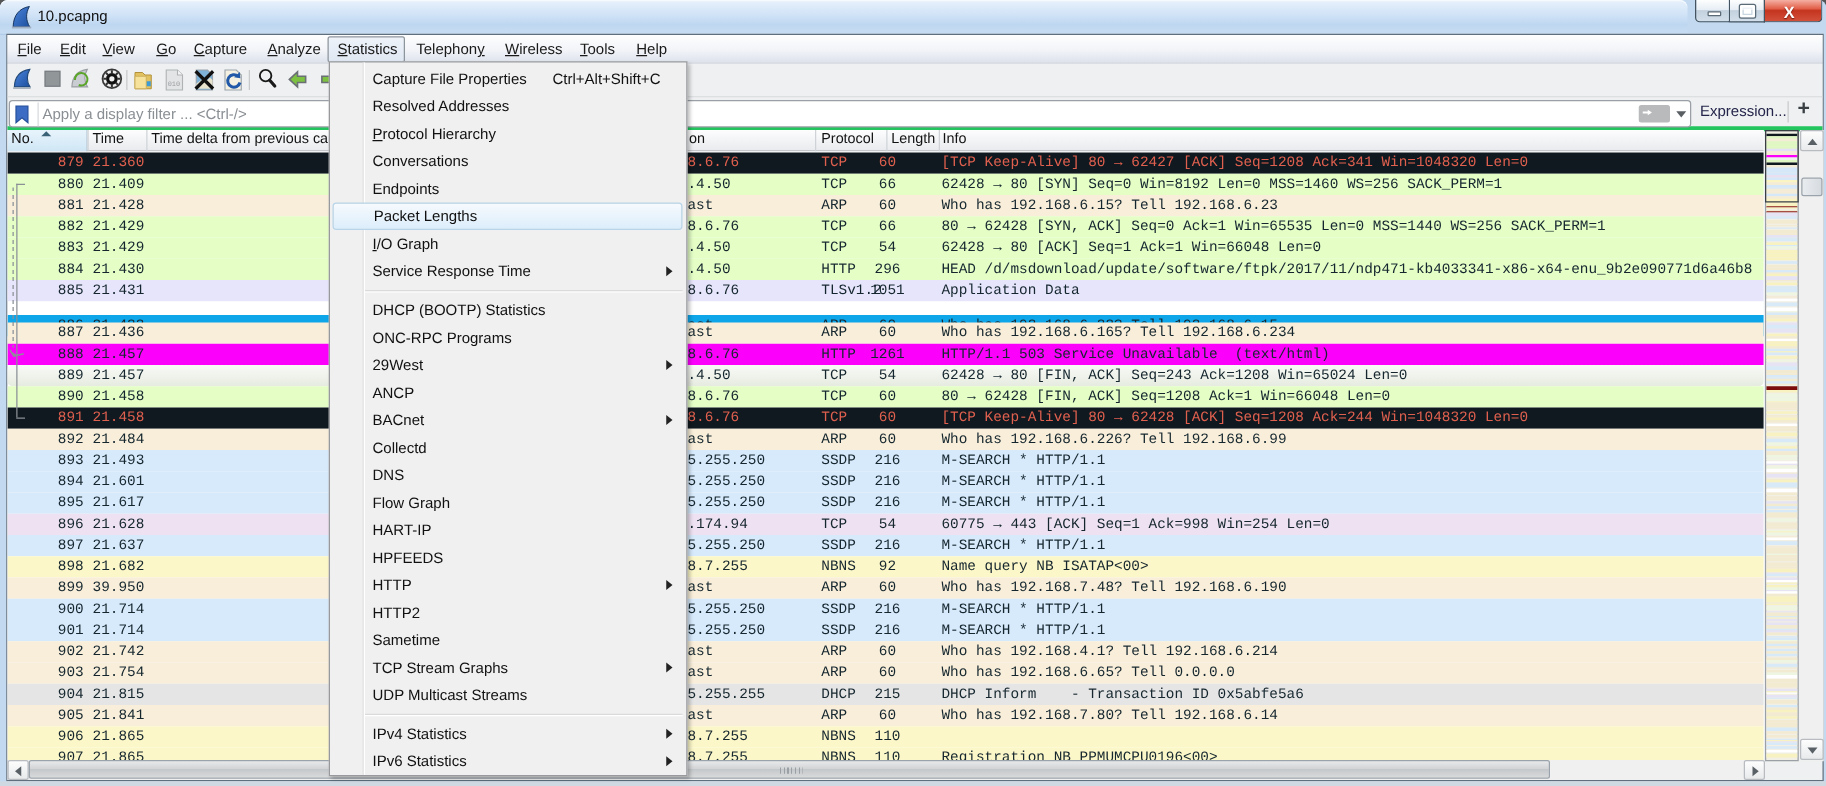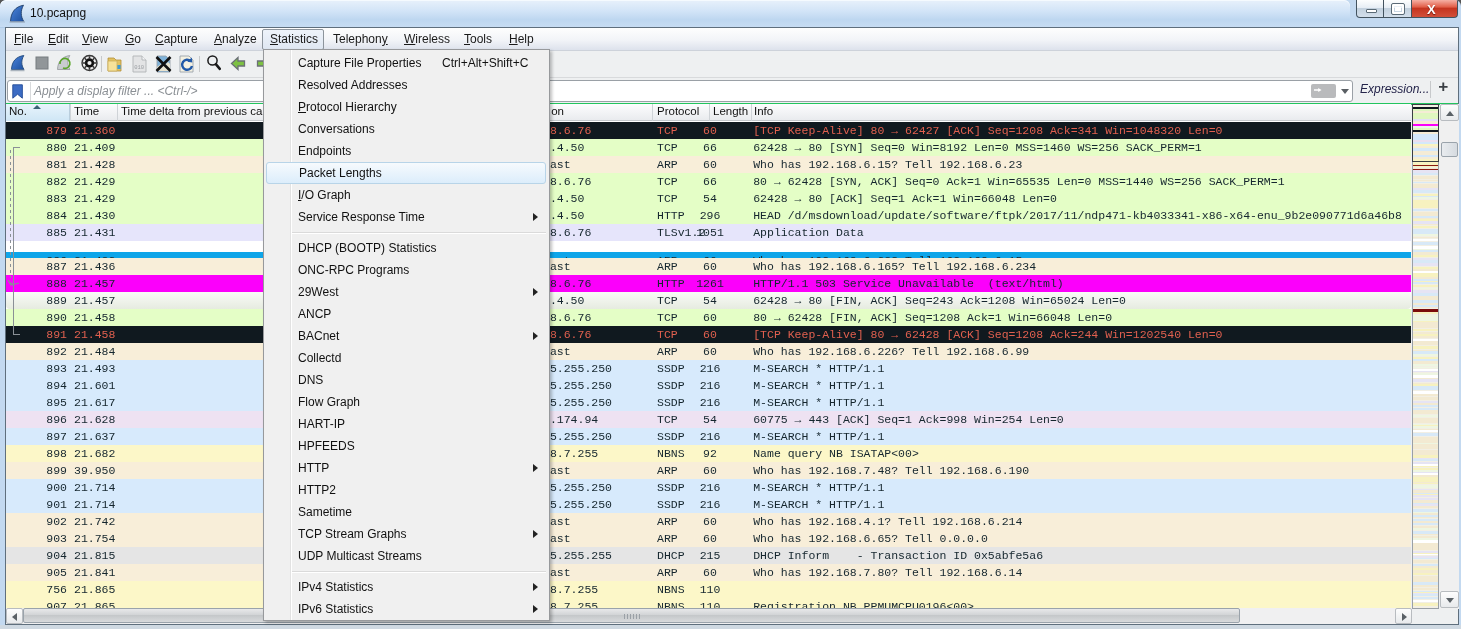--- a/index.html
+++ b/index.html
@@ -27,21 +27,21 @@
 
 #menubar { position:absolute; left:0; top:0; width:100%; height:23px;
   background:linear-gradient(#fefefe 0%, #f2f4f8 55%, #dde2ec 100%); border-bottom:1px solid #cdd2da; font-size:12px; color:#1a1a1a; }
 .mb { position:absolute; top:4px; }
 
 #mb-stat { position:absolute; left:256px; top:1px; width:62px; height:21px; border:1px solid #8c949c; border-radius:2px;
   background:linear-gradient(#eef3fa, #dfe7f2); }
 
 #toolbar { position:absolute; left:0; top:23px; width:100%; height:27px; background:#eef0f1; border-bottom:1px solid #d8dadc; }
 
-#filterbar { position:absolute; left:0; top:50px; width:100%; height:27px; background:#eef0f1; border-bottom:2px solid #22c55e;font-style:italic; }
+#filterbar { position:absolute; left:0; top:50px; width:100%; height:27px; background:#eef0f1; border-bottom:4px solid #22c55e; }
 #fbox { position:absolute; left:1px; top:2px; width:1346px; height:22px; background:#fff; border:1px solid #9aa0a6; border-radius:3px; }
 #fbook { position:absolute; left:0px; top:1px; width:23px; height:19px; border-right:1px solid #d8dadc; }
 #fhint { position:absolute; left:26px; top:3px; font-size:12px; color:#8a8f94; }
 #fapply { position:absolute; left:1303px; top:3px; width:25px; height:14px; background:#b9babc; border-radius:2px; }
 #fapply .ar { position:absolute; left:5px; top:3px; width:8px; height:8px; }
 #fdrop { position:absolute; left:1333px; top:8px; width:0; height:0; border-left:4px solid transparent; border-right:4px solid transparent; border-top:5px solid #5a5f64; }
 #fexpr { position:absolute; left:1354px; top:4px; font-size:12px; color:#24244a; }
 #fsep2 { position:absolute; left:1424px; top:3px; width:1px; height:17px; background:#c7c9cb; }
 #fplus { position:absolute; left:1432px; top:-1px; font-size:17px; font-weight:bold; color:#3a3f44; }
 
@@ -231,36 +231,36 @@
 <div class="row" style="top:52px;background:#f8eed9;color:#15262e;"><i class="cn">881</i><i class="ct">21.428</i><i class="cd">Broadcast</i><i class="cp">ARP</i><i class="cl">60</i><i class="ci">Who has 192.168.6.15? Tell 192.168.6.23</i></div>
 <div class="row" style="top:69px;background:#e4fec6;color:#15262e;"><i class="cn">882</i><i class="ct">21.429</i><i class="cd">192.168.6.76</i><i class="cp">TCP</i><i class="cl">66</i><i class="ci">80 → 62428 [SYN, ACK] Seq=0 Ack=1 Win=65535 Len=0 MSS=1440 WS=256 SACK_PERM=1</i></div>
 <div class="row" style="top:86px;background:#e4fec6;color:#15262e;"><i class="cn">883</i><i class="ct">21.429</i><i class="cd">104.96.4.50</i><i class="cp">TCP</i><i class="cl">54</i><i class="ci">62428 → 80 [ACK] Seq=1 Ack=1 Win=66048 Len=0</i></div>
 <div class="row" style="top:103px;background:#e4fec6;color:#15262e;"><i class="cn">884</i><i class="ct">21.430</i><i class="cd">104.96.4.50</i><i class="cp">HTTP</i><i class="cl">296</i><i class="ci">HEAD /d/msdownload/update/software/ftpk/2017/11/ndp471-kb4033341-x86-x64-enu_9b2e090771d6a46b8</i></div>
 <div class="row" style="top:120px;background:#e6e5fb;color:#15262e;"><i class="cn">885</i><i class="ct">21.431</i><i class="cd">192.168.6.76</i><i class="cp">TLSv1.2</i><i class="cl">1051</i><i class="ci">Application Data</i></div>
 <div class="row" style="top:148px;background:#0ea5e9;color:#15262e;"><i class="cn">886</i><i class="ct">21.432</i><i class="cd">Broadcast</i><i class="cp">ARP</i><i class="cl">60</i><i class="ci">Who has 192.168.6.23? Tell 192.168.6.15</i></div>
 <div class="row" style="top:154px;background:#f8eed9;color:#15262e;"><i class="cn">887</i><i class="ct">21.436</i><i class="cd">Broadcast</i><i class="cp">ARP</i><i class="cl">60</i><i class="ci">Who has 192.168.6.165? Tell 192.168.6.234</i></div>
 <div class="row" style="top:171px;background:#fb00fb;color:#15262e;"><i class="cn">888</i><i class="ct">21.457</i><i class="cd">192.168.6.76</i><i class="cp">HTTP</i><i class="cl">1261</i><i class="ci">HTTP/1.1 503 Service Unavailable  (text/html)</i></div>
 <div class="row" style="top:188px;background:linear-gradient(#f9fbf7,#e6ebe0);border-radius:4px;color:#15262e;"><i class="cn">889</i><i class="ct">21.457</i><i class="cd">104.96.4.50</i><i class="cp">TCP</i><i class="cl">54</i><i class="ci">62428 → 80 [FIN, ACK] Seq=243 Ack=1208 Win=65024 Len=0</i></div>
 <div class="row" style="top:205px;background:#e4fec6;color:#15262e;"><i class="cn">890</i><i class="ct">21.458</i><i class="cd">192.168.6.76</i><i class="cp">TCP</i><i class="cl">60</i><i class="ci">80 → 62428 [FIN, ACK] Seq=1208 Ack=1 Win=66048 Len=0</i></div>
-<div class="row" style="top:222px;background:#10191f;color:#e0604f;"><i class="cn">891</i><i class="ct">21.458</i><i class="cd">192.168.6.76</i><i class="cp">TCP</i><i class="cl">60</i><i class="ci">[TCP Keep-Alive] 80 → 62428 [ACK] Seq=1208 Ack=244 Win=1202540 Len=0</i></div>
+<div class="row" style="top:222px;background:#10191f;color:#e0604f;"><i class="cn">891</i><i class="ct">21.458</i><i class="cd">192.168.6.76</i><i class="cp">TCP</i><i class="cl">60</i><i class="ci">[TCP Keep-Alive] 80 → 62428 [ACK] Seq=1208 Ack=244 Win=1048320 Len=0</i></div>
 <div class="row" style="top:239px;background:#f8eed9;color:#15262e;"><i class="cn">892</i><i class="ct">21.484</i><i class="cd">Broadcast</i><i class="cp">ARP</i><i class="cl">60</i><i class="ci">Who has 192.168.6.226? Tell 192.168.6.99</i></div>
 <div class="row" style="top:256px;background:#d7eafc;color:#15262e;"><i class="cn">893</i><i class="ct">21.493</i><i class="cd">239.255.255.250</i><i class="cp">SSDP</i><i class="cl">216</i><i class="ci">M-SEARCH * HTTP/1.1</i></div>
 <div class="row" style="top:273px;background:#d7eafc;color:#15262e;"><i class="cn">894</i><i class="ct">21.601</i><i class="cd">239.255.255.250</i><i class="cp">SSDP</i><i class="cl">216</i><i class="ci">M-SEARCH * HTTP/1.1</i></div>
 <div class="row" style="top:290px;background:#d7eafc;color:#15262e;"><i class="cn">895</i><i class="ct">21.617</i><i class="cd">239.255.255.250</i><i class="cp">SSDP</i><i class="cl">216</i><i class="ci">M-SEARCH * HTTP/1.1</i></div>
 <div class="row" style="top:307px;background:#eee2f2;color:#15262e;"><i class="cn">896</i><i class="ct">21.628</i><i class="cd">23.202.174.94</i><i class="cp">TCP</i><i class="cl">54</i><i class="ci">60775 → 443 [ACK] Seq=1 Ack=998 Win=254 Len=0</i></div>
 <div class="row" style="top:324px;background:#d7eafc;color:#15262e;"><i class="cn">897</i><i class="ct">21.637</i><i class="cd">239.255.255.250</i><i class="cp">SSDP</i><i class="cl">216</i><i class="ci">M-SEARCH * HTTP/1.1</i></div>
 <div class="row" style="top:341px;background:#fcf7c8;color:#15262e;"><i class="cn">898</i><i class="ct">21.682</i><i class="cd">192.168.7.255</i><i class="cp">NBNS</i><i class="cl">92</i><i class="ci">Name query NB ISATAP&lt;00&gt;</i></div>
 <div class="row" style="top:358px;background:#f8eed9;color:#15262e;"><i class="cn">899</i><i class="ct">39.950</i><i class="cd">Broadcast</i><i class="cp">ARP</i><i class="cl">60</i><i class="ci">Who has 192.168.7.48? Tell 192.168.6.190</i></div>
 <div class="row" style="top:375px;background:#d7eafc;color:#15262e;"><i class="cn">900</i><i class="ct">21.714</i><i class="cd">239.255.255.250</i><i class="cp">SSDP</i><i class="cl">216</i><i class="ci">M-SEARCH * HTTP/1.1</i></div>
 <div class="row" style="top:392px;background:#d7eafc;color:#15262e;"><i class="cn">901</i><i class="ct">21.714</i><i class="cd">239.255.255.250</i><i class="cp">SSDP</i><i class="cl">216</i><i class="ci">M-SEARCH * HTTP/1.1</i></div>
 <div class="row" style="top:409px;background:#f8eed9;color:#15262e;"><i class="cn">902</i><i class="ct">21.742</i><i class="cd">Broadcast</i><i class="cp">ARP</i><i class="cl">60</i><i class="ci">Who has 192.168.4.1? Tell 192.168.6.214</i></div>
 <div class="row" style="top:426px;background:#f8eed9;color:#15262e;"><i class="cn">903</i><i class="ct">21.754</i><i class="cd">Broadcast</i><i class="cp">ARP</i><i class="cl">60</i><i class="ci">Who has 192.168.6.65? Tell 0.0.0.0</i></div>
 <div class="row" style="top:443px;background:#e5e5e5;color:#15262e;"><i class="cn">904</i><i class="ct">21.815</i><i class="cd">255.255.255.255</i><i class="cp">DHCP</i><i class="cl">215</i><i class="ci">DHCP Inform    - Transaction ID 0x5abfe5a6</i></div>
 <div class="row" style="top:460px;background:#f8eed9;color:#15262e;"><i class="cn">905</i><i class="ct">21.841</i><i class="cd">Broadcast</i><i class="cp">ARP</i><i class="cl">60</i><i class="ci">Who has 192.168.7.80? Tell 192.168.6.14</i></div>
-<div class="row" style="top:477px;background:#fcf7c8;color:#15262e;"><i class="cn">756</i><i class="ct">21.865</i><i class="cd">192.168.7.255</i><i class="cp">NBNS</i><i class="cl">110</i></div>
+<div class="row" style="top:477px;background:#fcf7c8;color:#15262e;"><i class="cn">906</i><i class="ct">21.865</i><i class="cd">192.168.7.255</i><i class="cp">NBNS</i><i class="cl">110</i></div>
 <div class="row" style="top:494px;background:#fcf7c8;color:#15262e;"><i class="cn">907</i><i class="ct">21.865</i><i class="cd">192.168.7.255</i><i class="cp">NBNS</i><i class="cl">110</i><i class="ci">Registration NB PPMUMCPU0196&lt;00&gt;</i></div>
       <div id="rel-solid"></div>
       <div id="rel-t1"></div>
       <div id="rel-t2"></div>
       <div id="rel-dash"></div>
       <svg style="position:absolute;left:0px;top:172px" width="14" height="14" viewBox="0 0 14 14">
         <path d="M2 4 L5 9 L13 7" stroke="#8a9096" stroke-width="1.2" fill="none"></path>
         <path d="M5 9 l-1 -3.5 l3 2.2 Z" fill="#8a9096"></path>
       </svg>
       <div id="lhead">

